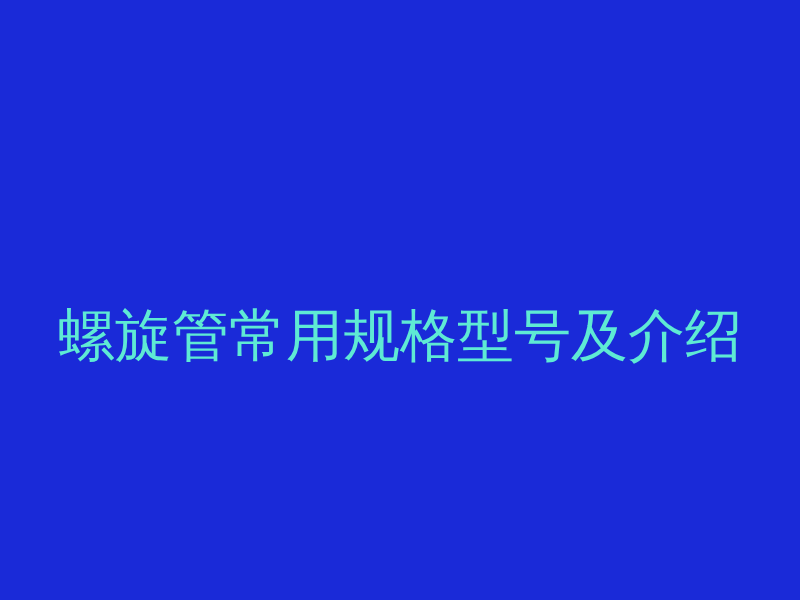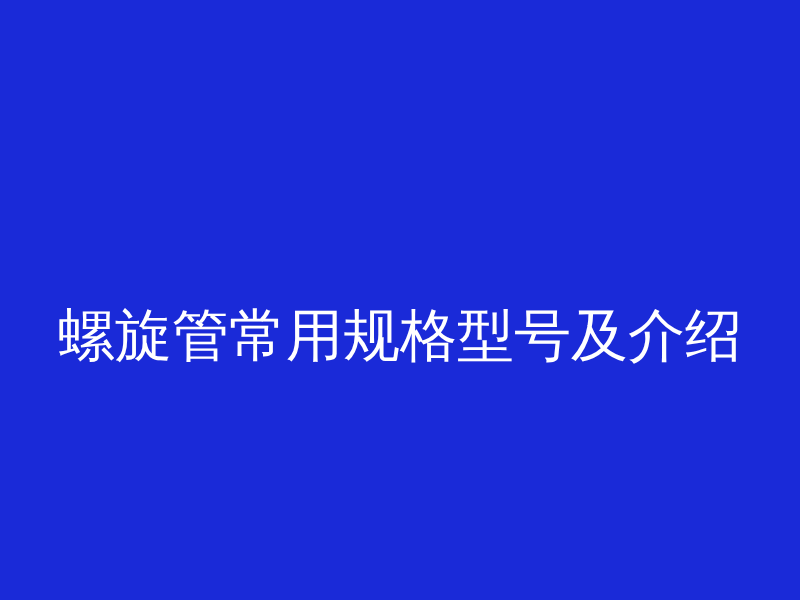--- a/index.html
+++ b/index.html
@@ -22,21 +22,21 @@
     align-items: center;
     justify-content: center;
     background-color: #1A2AD8;
   }
   #headline {
     position: absolute;
     left: 0;
     right: 0;
     top: 264px;
     text-align: center;
-    color: #ffffff;
+    color: #5eead4;
     font-family: "DejaVu Sans", "Liberation Sans", sans-serif;
     font-size: 57px;
     font-weight: 400;
     line-height: 66px;
     letter-spacing: 0px;
     white-space: nowrap;
     -webkit-font-smoothing: antialiased;
   }
 </style>
 </head>

